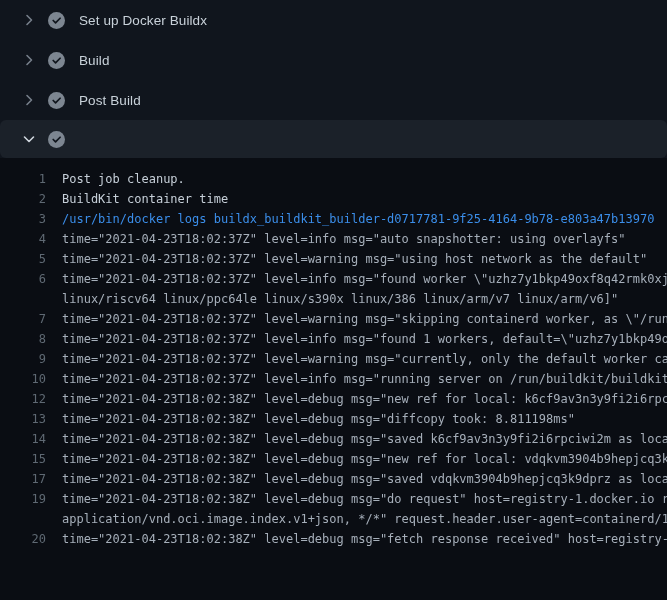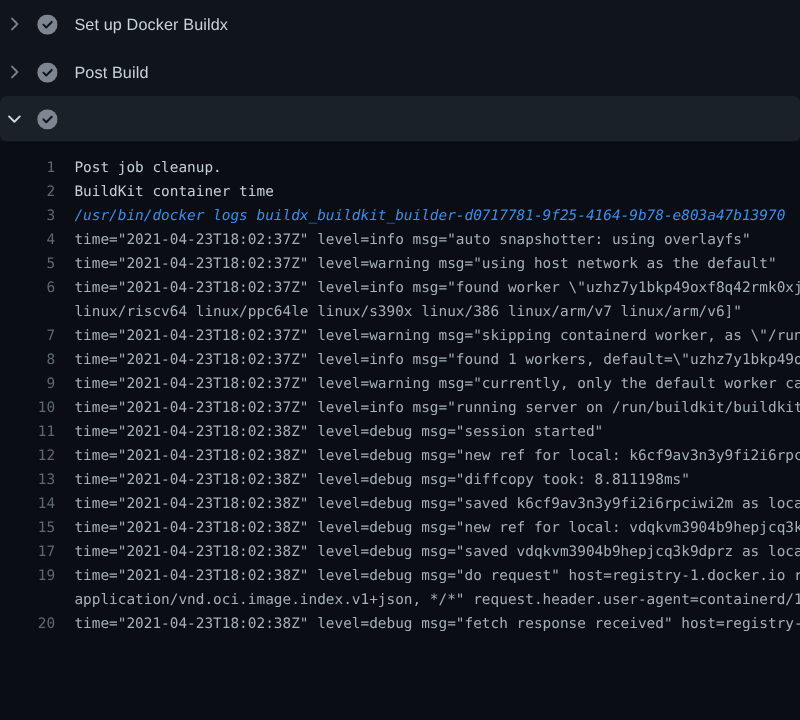--- a/index.html
+++ b/index.html
@@ -5,21 +5,21 @@
   html,body{margin:0;padding:0;}
   body{
     width:667px;height:600px;overflow:hidden;
     background:#0a0d13;
     font-family:"Liberation Sans", sans-serif;
   }
   
   .steps{background:#10151d;}
   .step{
     height:40px;display:flex;align-items:center;
-    padding:0 4px;cursor:pointer;box-sizing:border-box;
+    padding:0 21px;cursor:pointer;box-sizing:border-box;
   }
   .step .chev{
     width:16px;height:16px;flex:0 0 16px;
     display:flex;align-items:center;justify-content:center;
     color:#767f8a;
   }
   .step .chev svg{display:block;}
   .step .chev-down{display:none;}
   .step .check{
     margin-left:11px;width:17px;height:17px;flex:0 0 17px;
@@ -45,40 +45,55 @@
   }
   .lnum{
     flex:0 0 46px;width:46px;text-align:right;
     color:#5f6973;user-select:none;cursor:pointer;
   }
   .ltext{
     margin-left:16px;position:relative;
     color:#a6afba;overflow:hidden;flex:1 1 auto;
   }
   .logline.bright .ltext .ltxt{color:#c6cfd8;}
-  .logline.cmd .ltext .ltxt{color:#3b8eea;font-style:italic;}
+  .logline.cmd .ltext .ltxt{color:#3b8eea;}
 </style>
 </head>
 <body>
 
 <div class="steps">
     <div class="step collapsed">
     <span class="chev chev-right">
       <svg width="16" height="16" viewBox="0 0 16 16" fill="none">
         <path d="M6 3.5 L10.5 8 L6 12.5" stroke="currentColor" stroke-width="1.6" stroke-linecap="round" stroke-linejoin="round"></path>
       </svg>
     </span>
 
     <span class="check">
       <svg width="17" height="17" viewBox="0 0 16 16">
         <circle cx="8" cy="8" r="8" fill="#7d8691"></circle>
         <path d="M11.4 5.9 L7.1 10.2 L4.9 8" stroke="#10151d" stroke-width="1.6" fill="none" stroke-linecap="round" stroke-linejoin="round"></path>
       </svg>
     </span>
     <span class="title">Set up Docker Buildx</span>
+  </div>
+    <div class="step collapsed">
+    <span class="chev chev-right">
+      <svg width="16" height="16" viewBox="0 0 16 16" fill="none">
+        <path d="M6 3.5 L10.5 8 L6 12.5" stroke="currentColor" stroke-width="1.6" stroke-linecap="round" stroke-linejoin="round"></path>
+      </svg>
+    </span>
+
+    <span class="check">
+      <svg width="17" height="17" viewBox="0 0 16 16">
+        <circle cx="8" cy="8" r="8" fill="#7d8691"></circle>
+        <path d="M11.4 5.9 L7.1 10.2 L4.9 8" stroke="#10151d" stroke-width="1.6" fill="none" stroke-linecap="round" stroke-linejoin="round"></path>
+      </svg>
+    </span>
+    <span class="title">Build</span>
   </div>
     <div class="step collapsed">
     <span class="chev chev-right">
       <svg width="16" height="16" viewBox="0 0 16 16" fill="none">
         <path d="M6 3.5 L10.5 8 L6 12.5" stroke="currentColor" stroke-width="1.6" stroke-linecap="round" stroke-linejoin="round"></path>
       </svg>
     </span>
 
     <span class="check">
       <svg width="17" height="17" viewBox="0 0 16 16">
@@ -143,24 +158,20 @@
   </div>
     <div class="logline">
     <span class="lnum">9</span>
     <span class="ltext"><span class="ltxt">time="2021-04-23T18:02:37Z" level=warning msg="currently, only the default worker can</span></span>
   </div>
     <div class="logline">
     <span class="lnum">10</span>
     <span class="ltext"><span class="ltxt">time="2021-04-23T18:02:37Z" level=info msg="running server on /run/buildkit/buildkitd</span></span>
   </div>
     <div class="logline">
-    <span class="lnum">11</span>
-    <span class="ltext"><span class="ltxt">time="2021-04-23T18:02:38Z" level=debug msg="session started"</span></span>
-  </div>
-    <div class="logline">
     <span class="lnum">12</span>
     <span class="ltext"><span class="ltxt">time="2021-04-23T18:02:38Z" level=debug msg="new ref for local: k6cf9av3n3y9fi2i6rpci</span></span>
   </div>
     <div class="logline">
     <span class="lnum">13</span>
     <span class="ltext"><span class="ltxt">time="2021-04-23T18:02:38Z" level=debug msg="diffcopy took: 8.811198ms"</span></span>
   </div>
     <div class="logline">
     <span class="lnum">14</span>
     <span class="ltext"><span class="ltxt">time="2021-04-23T18:02:38Z" level=debug msg="saved k6cf9av3n3y9fi2i6rpciwi2m as local"</span></span>

